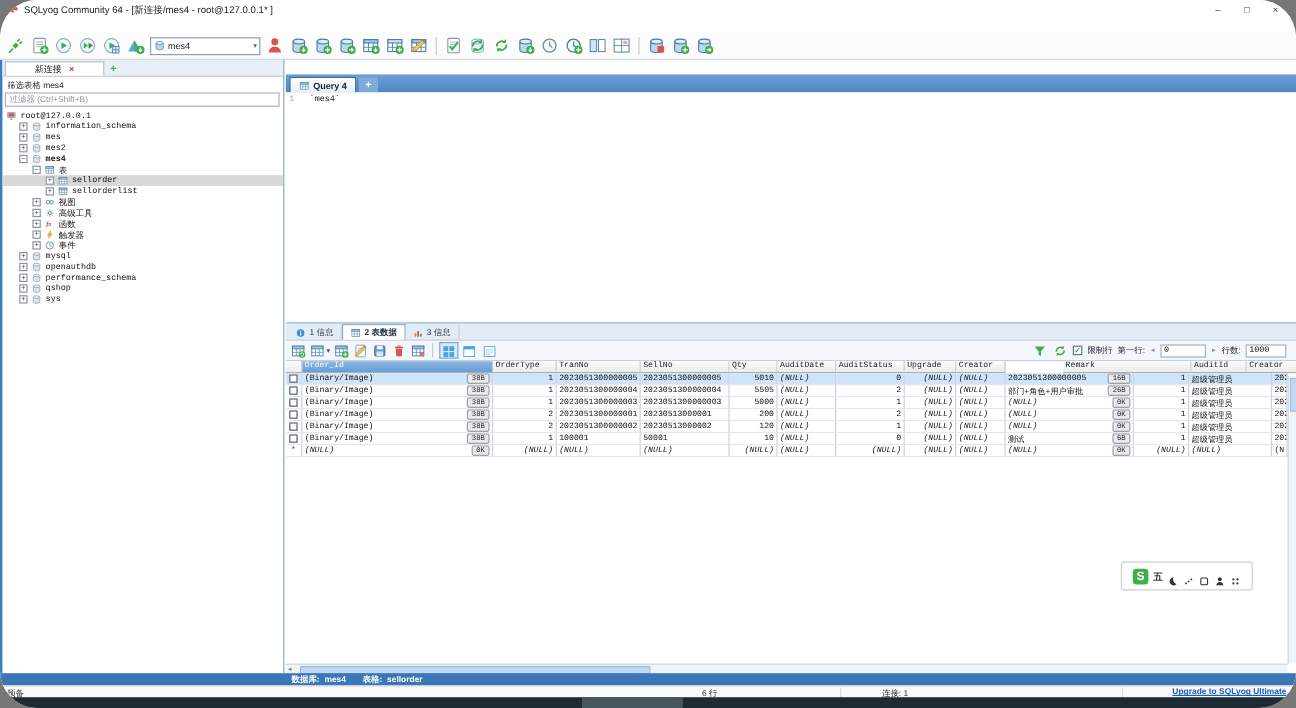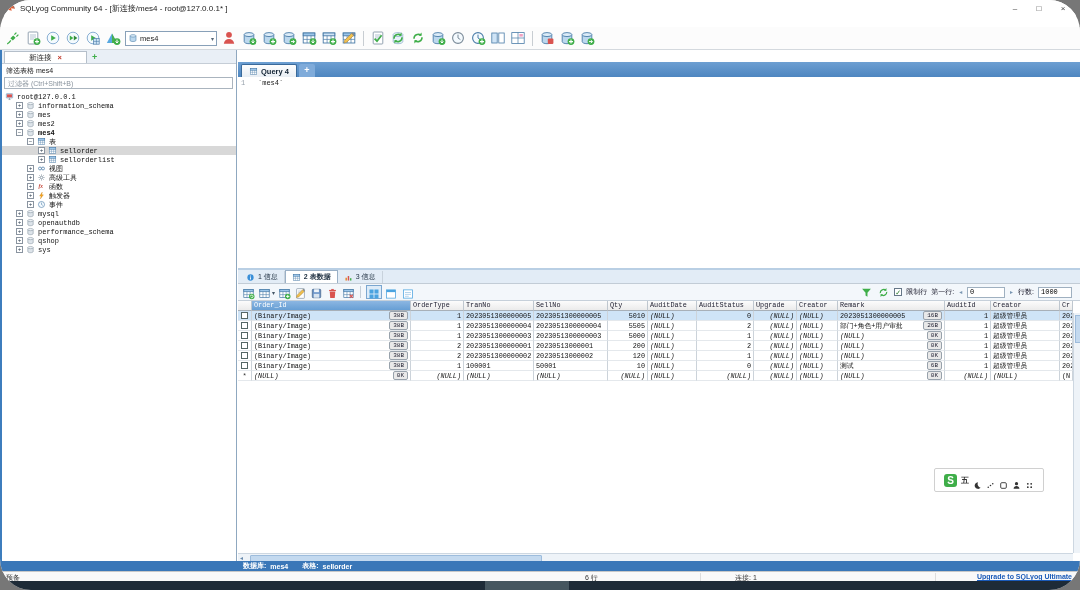--- a/index.html
+++ b/index.html
@@ -602,21 +602,21 @@
           <span class="gh" style="width: 14px;"></span>
           <span class="gh selected" style="width: 159px;">Order_Id</span>
           <span class="gh" style="width: 53px;">OrderType</span>
           <span class="gh" style="width: 70px;">TranNo</span>
           <span class="gh" style="width: 74px;">SellNo</span>
           <span class="gh" style="width: 40px;">Qty</span>
           <span class="gh" style="width: 49px;">AuditDate</span>
           <span class="gh" style="width: 57px;">AuditStatus</span>
           <span class="gh" style="width: 43px;">Upgrade</span>
           <span class="gh" style="width: 41px;">Creator</span>
-          <span class="gh" style="width: 107px;">Remark</span>
+          <span class="gh" style="width: 107px; margin-left: 48px;">Remark</span>
           <span class="gh" style="width: 46px;">AuditId</span>
           <span class="gh" style="width: 69px;">Creator</span>
           <span class="gh" style="width: 13px;">Cr</span>
         </div>
       <div id="grid-rows">
           <div class="gr selected">
             <span class="gc" style="width: 14px;">
               <span class="rowcheck"></span>
             </span>
             <span class="gc" style="width: 159px;">

